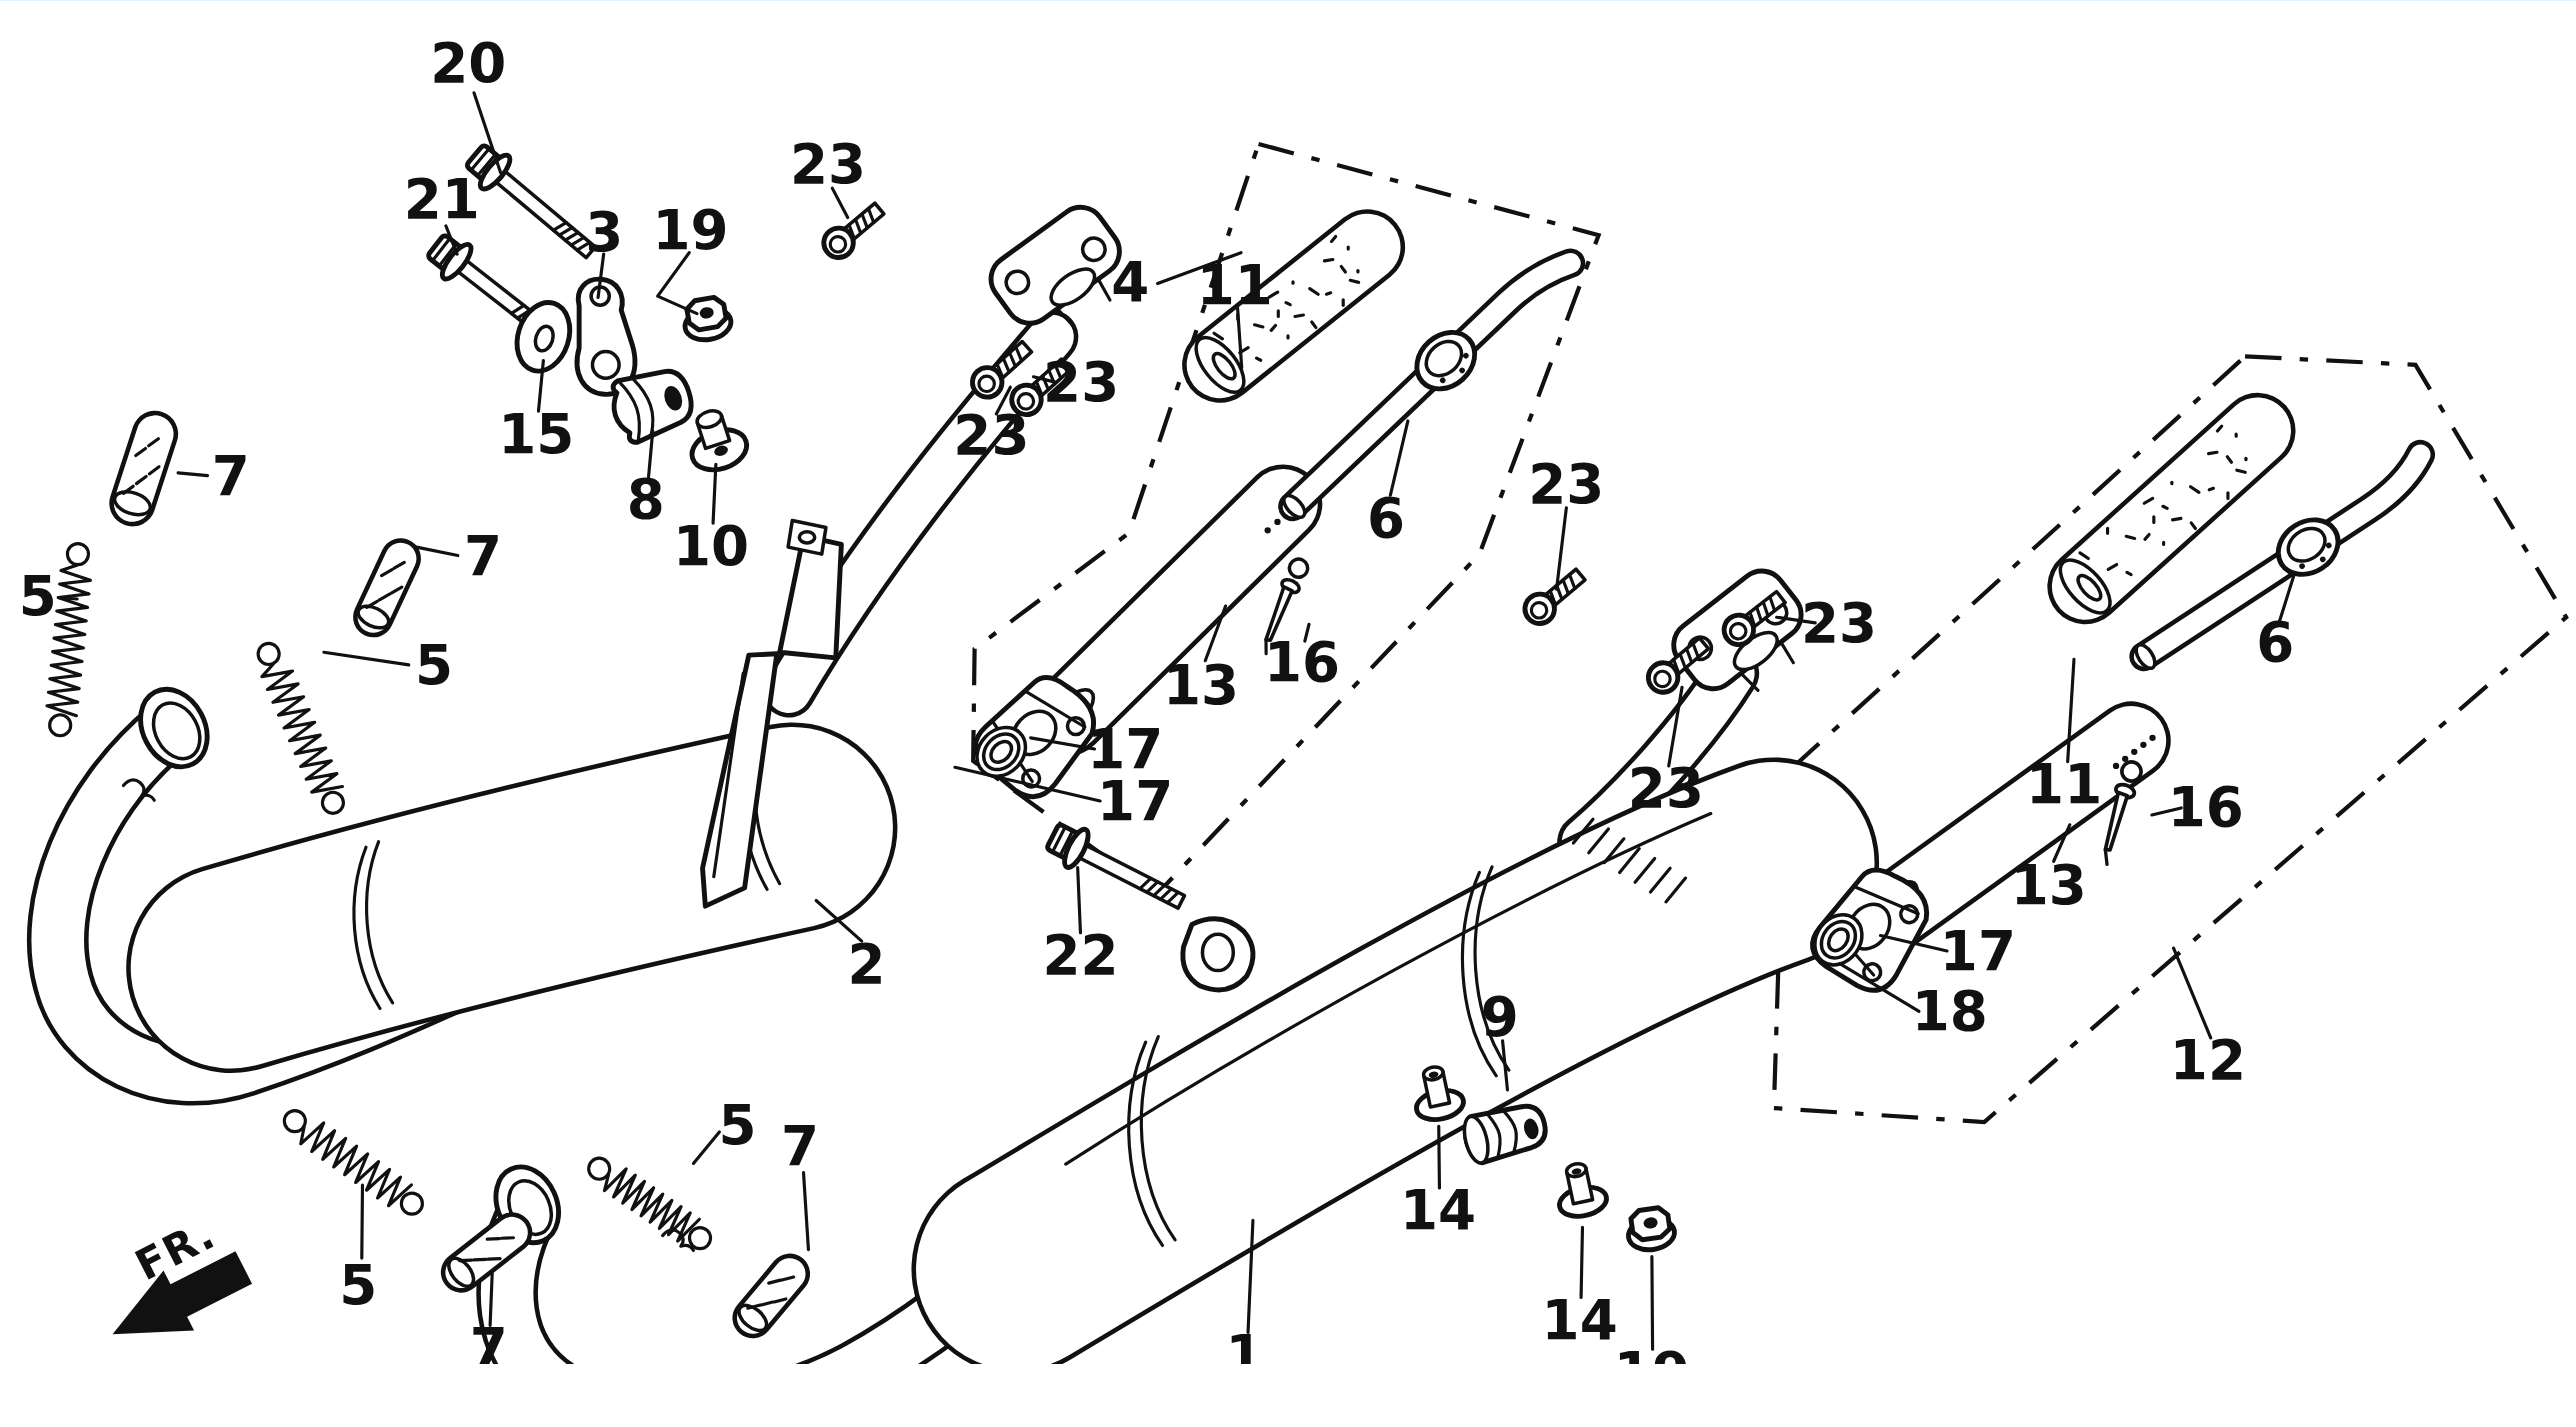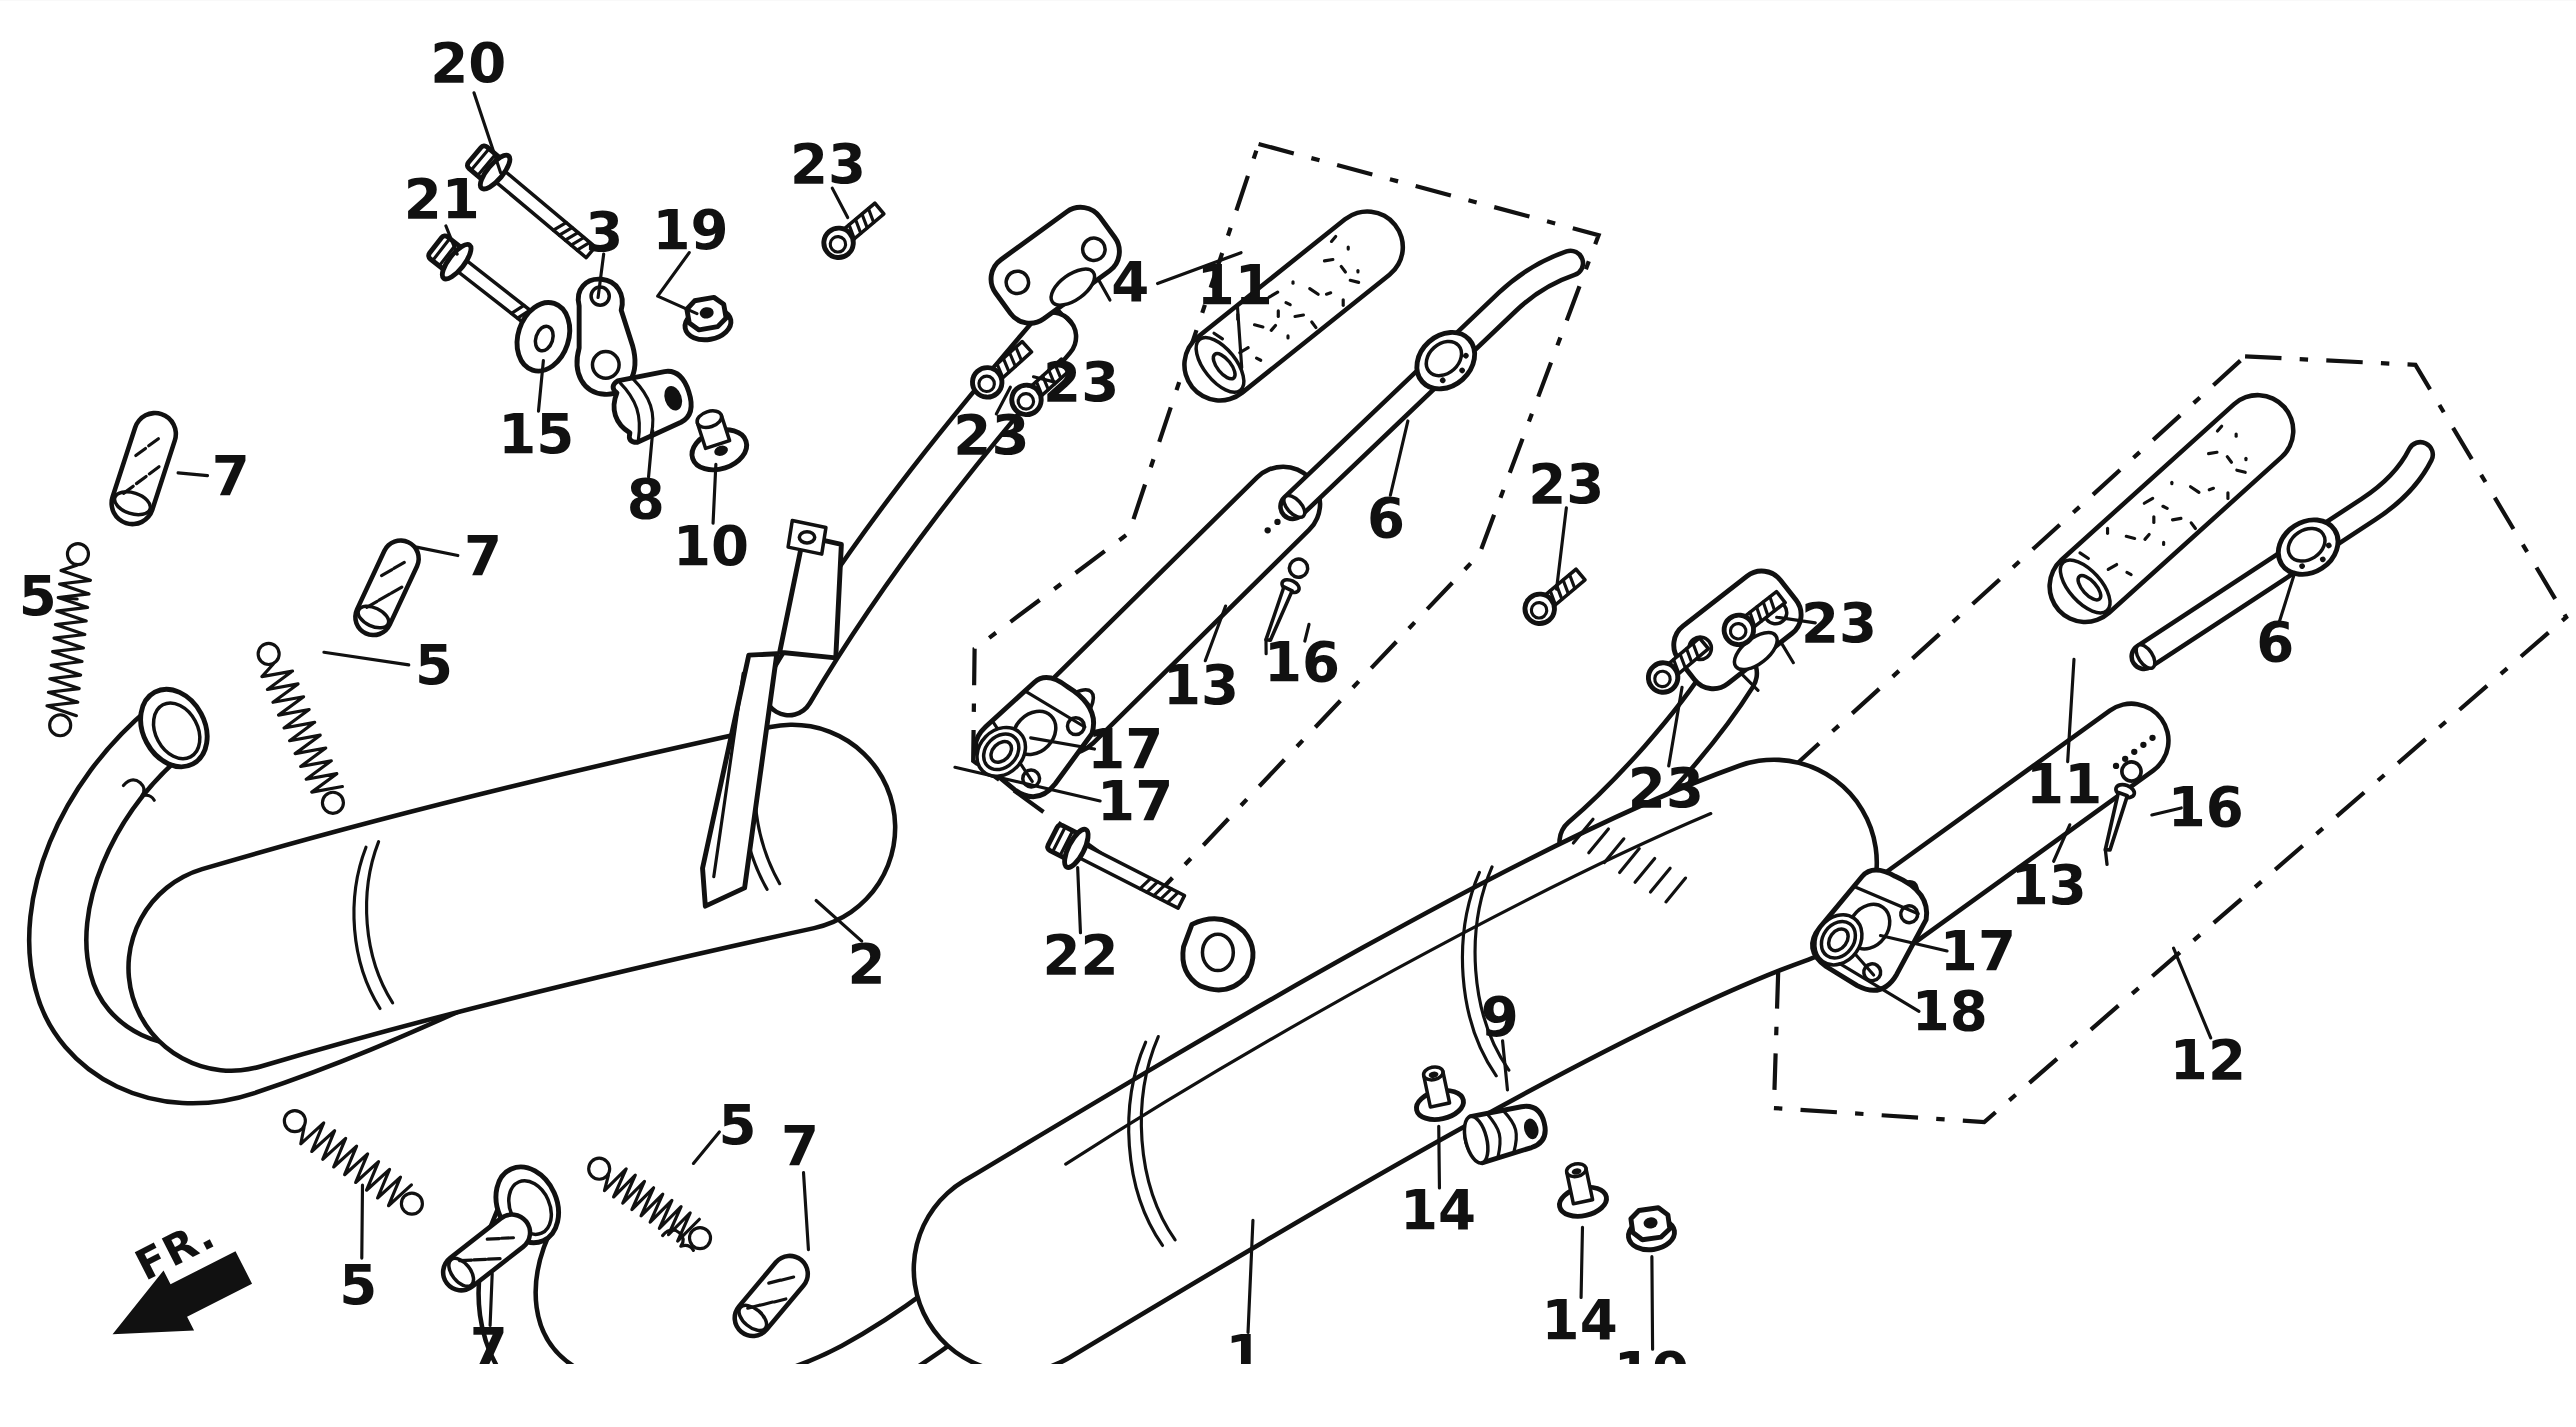--- a/index.html
+++ b/index.html
@@ -1,16 +1,16 @@
 <!DOCTYPE html>
 <html style="font-size:11.2px"><head>
 <meta charset="utf-8">
 <style>
   html,body{margin:0;padding:0;background:#ffffff;}
-  .stage{position:relative;width:2576px;height:1364px;background:#e5e5e5;overflow:hidden;
+  .stage{position:relative;width:2576px;height:1364px;background:#7dd3fc;overflow:hidden;
          font-family:"DejaVu Sans","Liberation Sans",sans-serif;}
   svg{display:block}
   .ln2 {fill:none;stroke:#111;stroke-width:4.5;stroke-linecap:round;stroke-linejoin:round}
   .fw  {fill:#fff;stroke:#111;stroke-width:7;stroke-linejoin:round}
   .fw2 {fill:#fff;stroke:#111;stroke-width:5;stroke-linejoin:round}
   .dk  {fill:#111;stroke:none}
   .lead{fill:none;stroke:#111;stroke-width:4.5;stroke-linecap:round;stroke-linejoin:round}
   .chain{fill:none;stroke:#111;stroke-width:6;stroke-dasharray:52 26 12 26}
   text.callout{font:700 78px "DejaVu Sans","Liberation Sans",sans-serif;fill:#111;
                text-anchor:middle;dominant-baseline:central}

